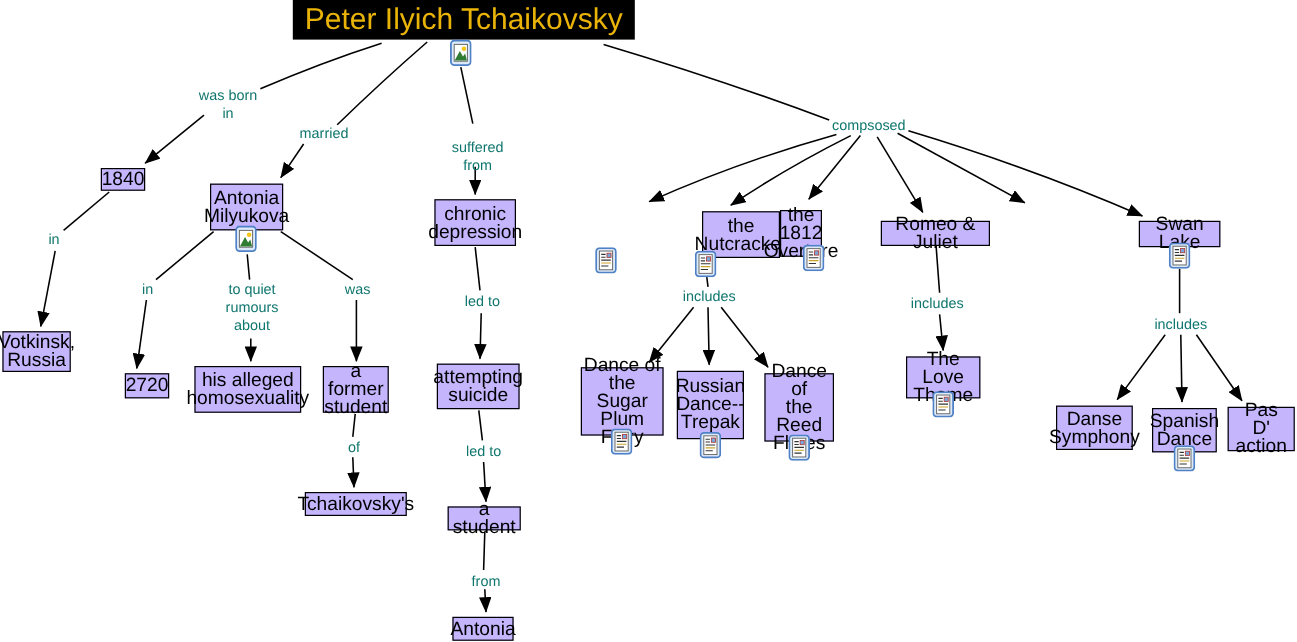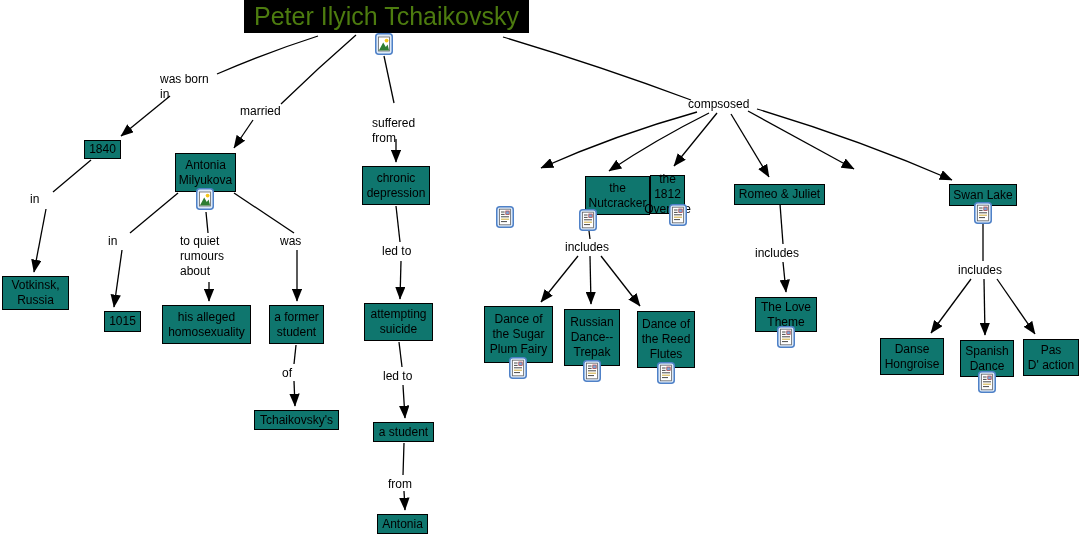--- a/index.html
+++ b/index.html
@@ -8,44 +8,44 @@
     width:1081px;height:535px;
     background:#ffffff;
     font-family:"Liberation Sans", sans-serif;
     overflow:hidden;
   }
   #edges{position:absolute;left:0;top:0;width:1081px;height:535px;}
   .concept{
     position:absolute;
     box-sizing:border-box;
     border:1px solid #000;
-    background:#0f766e;
+    background:#c4b5fd;
     color:#000;
-    font-size:12px;
+    font-size:16px;
     line-height:15px;
     text-align:center;
     white-space:pre-line;
     display:flex;align-items:center;justify-content:center;
     z-index:3;
   }
   .title-node{
     position:absolute;
     left:244px;top:0;height:33px;
-    background:#000;color:#4d7c0f;
+    background:#000;color:#eab308;
     font-size:25px;line-height:33px;
     padding:0 10px;
     white-space:nowrap;
     z-index:3;
   }
   .linking{
     position:absolute;
-    color:#000000;
+    color:#0f766e;
     font-size:12px;
     line-height:15px;
-    text-align:left;
+    text-align:center;
     white-space:pre-line;
     z-index:2;
   }
   .res{
     position:absolute;
     width:18px;height:22px;
     z-index:4;
   }
 </style>
 </head>
@@ -119,28 +119,28 @@
       <path d="M997,279 L1035,334" marker-end="url(#arr)"></path>
     </g>
   </svg>
 
   <div class="title-node">Peter Ilyich Tchaikovsky</div>
   <svg class="res" style="left:375px;top:33px">
       <use href="#ic-img" xlink:href="#ic-img"></use>
     </svg>
 
   <div class="concept" style="left:84px;top:140px;width:37px;height:19px">1840</div>
-  <div class="concept" style="left:2px;top:276px;width:67px;height:34px">Votkinsk,
+  <div class="concept" style="left:2px;top:276px;width:57px;height:34px">Votkinsk,
 Russia</div>
   <div class="concept" style="left:175px;top:153px;width:61px;height:39px">Antonia
 Milyukova</div>
   <svg class="res" style="left:196px;top:188px">
       <use href="#ic-img" xlink:href="#ic-img"></use>
     </svg>
-  <div class="concept" style="left:104px;top:311px;width:37px;height:21px">1015</div>
+  <div class="concept" style="left:104px;top:311px;width:37px;height:21px">2720</div>
   <div class="concept" style="left:162px;top:305px;width:89px;height:39px">his alleged
 homosexuality</div>
   <div class="concept" style="left:269px;top:305px;width:55px;height:39px">a former
 student</div>
   <div class="concept" style="left:254px;top:410px;width:85px;height:20px">Tchaikovsky's</div>
   <div class="concept" style="left:364px;top:303px;width:69px;height:38px">attempting
 suicide</div>
   <div class="concept" style="left:362px;top:166px;width:68px;height:39px">chronic
 depression</div>
   <div class="concept" style="left:373px;top:422px;width:61px;height:20px">a student</div>
@@ -182,21 +182,21 @@
 Flutes</div>
   <svg class="res" style="left:657px;top:362px">
       <use href="#ic-doc" xlink:href="#ic-doc"></use>
     </svg>
   <div class="concept" style="left:755px;top:297px;width:62px;height:35px">The Love
 Theme</div>
   <svg class="res" style="left:777px;top:326px">
       <use href="#ic-doc" xlink:href="#ic-doc"></use>
     </svg>
   <div class="concept" style="left:880px;top:338px;width:64px;height:37px">Danse
-Hongroise</div>
+Symphony</div>
   <div class="concept" style="left:960px;top:340px;width:54px;height:37px">Spanish
 Dance</div>
   <svg class="res" style="left:978px;top:371px">
       <use href="#ic-doc" xlink:href="#ic-doc"></use>
     </svg>
   <div class="concept" style="left:1023px;top:339px;width:56px;height:37px">Pas
 D' action</div>
 
   <div class="linking" style="left:160px;top:72px;width:60px">was born
 in</div>

